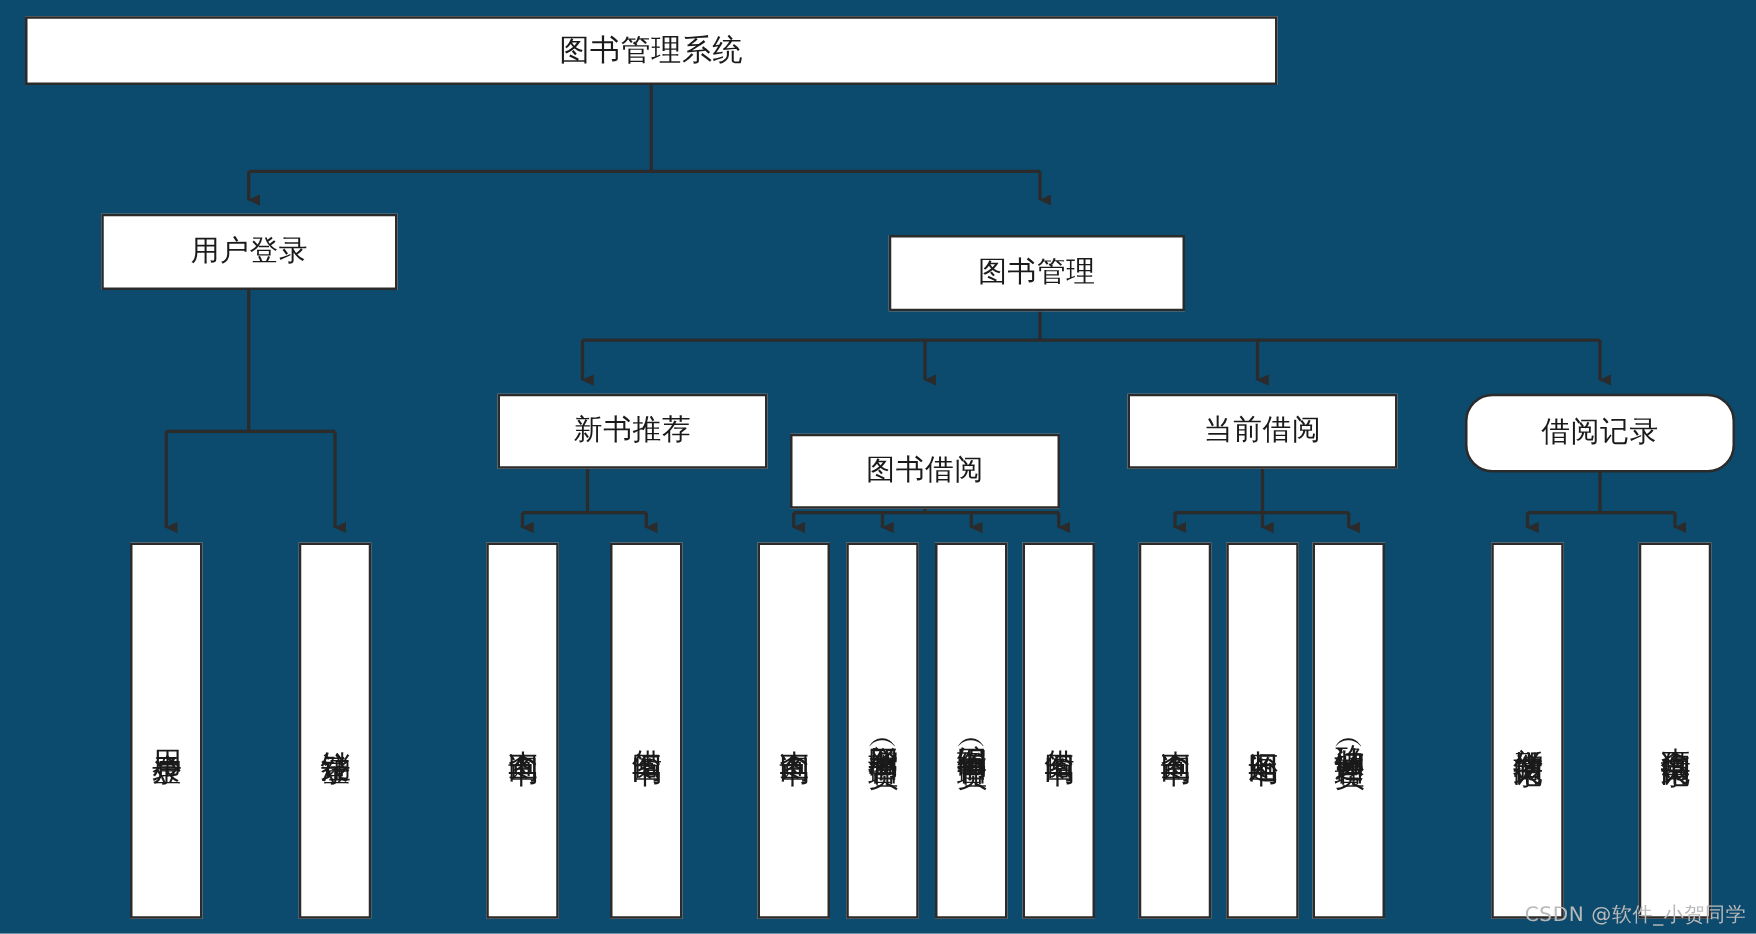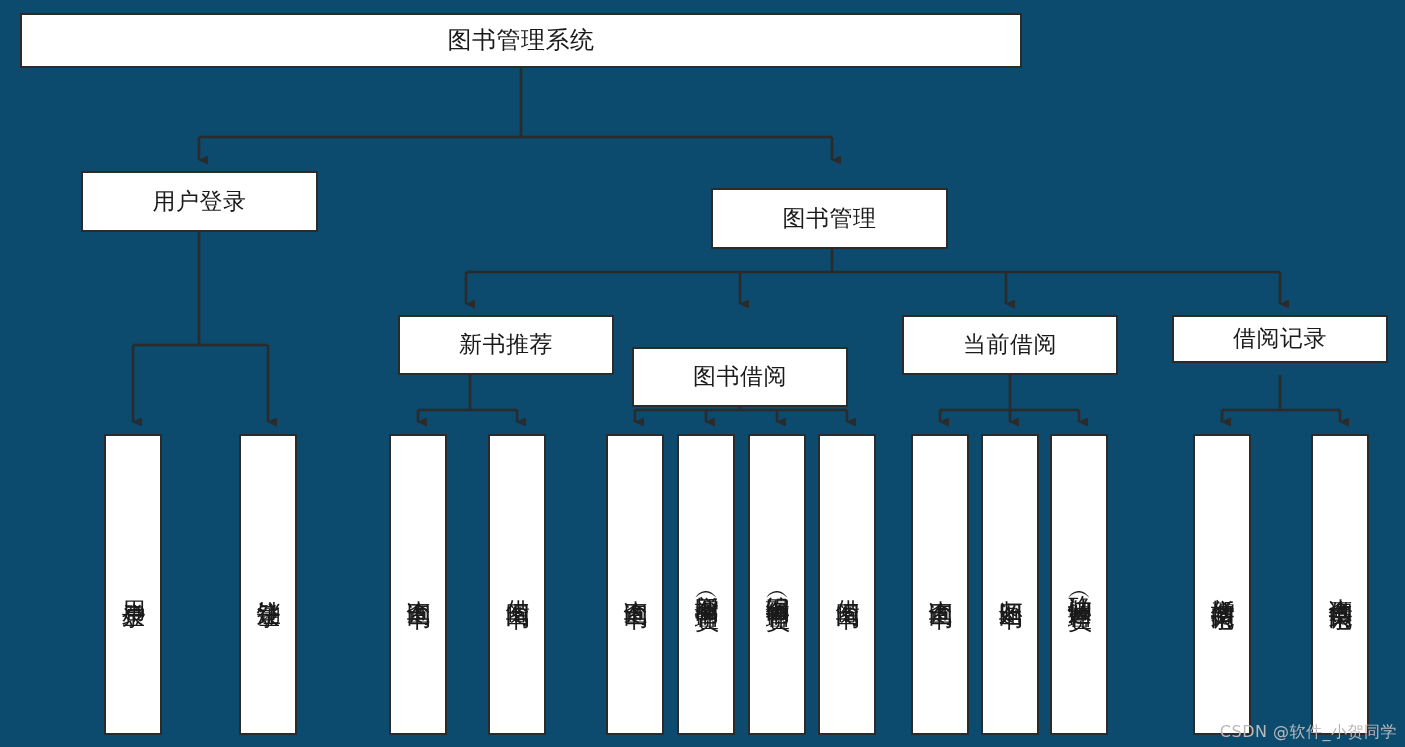--- a/index.html
+++ b/index.html
@@ -148,21 +148,21 @@
 
   <div class="node horiz" style="left:362px; top:315px; width:216px; height:60px;margin-left:36px;">
     <span class="node-label">新书推荐</span>
   </div>
   <div class="node horiz" style="left:632px; top:315px; width:216px; height:60px;margin-top:32px;">
     <span class="node-label">图书借阅</span>
   </div>
   <div class="node horiz" style="left:902px; top:315px; width:216px; height:60px;">
     <span class="node-label">当前借阅</span>
   </div>
-  <div class="node horiz" style="left:1172px; top:315px; width:216px; height:48px;">
+  <div class="node horiz" style="left:1172px; top:315px; width:216px; height:63px;border-radius:22px;">
     <span class="node-label">借阅记录</span>
   </div>
 
   <div class="node vert" style="left:104px; top:434px; width:58px; height:301px;">
     <span class="node-label">用户登录</span>
   </div>
   <div class="node vert" style="left:239px; top:434px; width:58px; height:301px;">
     <span class="node-label">注销登录</span>
   </div>
 

